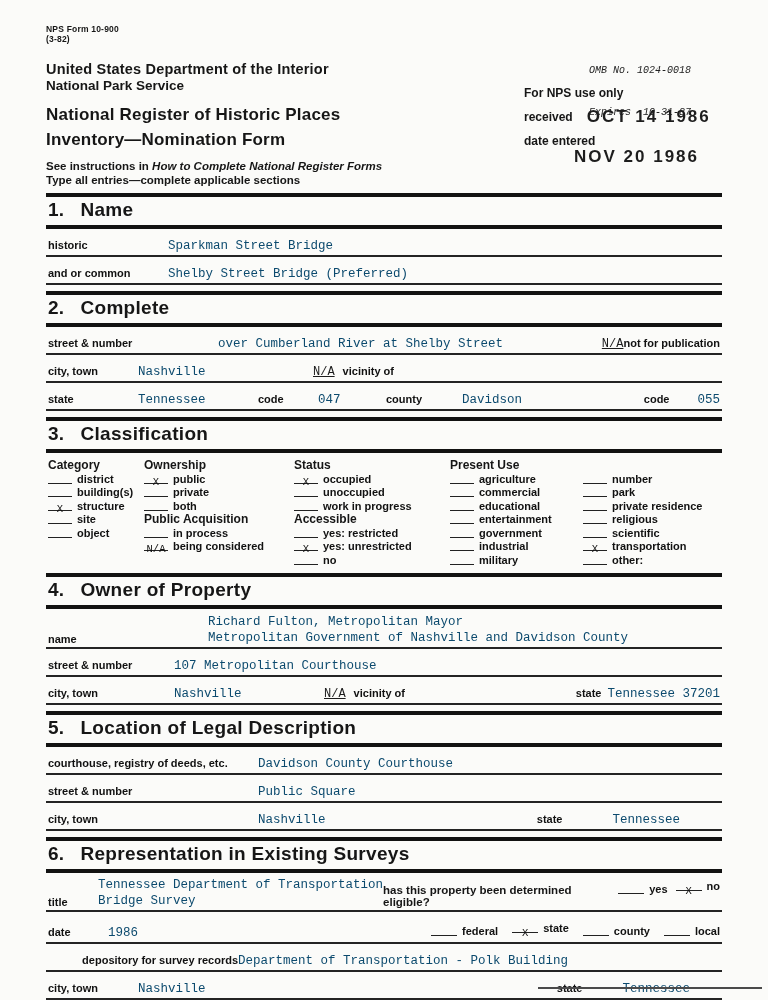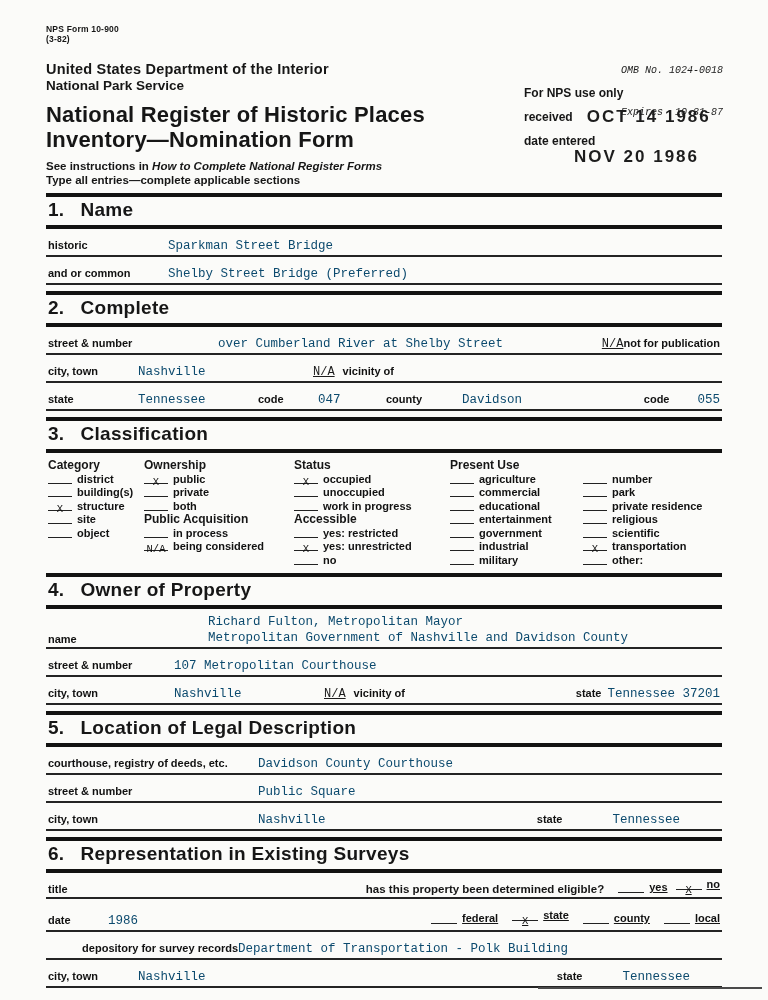--- a/index.html
+++ b/index.html
@@ -5,25 +5,25 @@
   * { margin:0; padding:0; box-sizing:border-box; }
   html,body { background:#e8e8e6; }
   .page {
     position:relative; width:768px; height:1000px; margin:0 auto;
     background:#fbfbf9; color:#161616; overflow:hidden;
     font-family:"Liberation Sans", sans-serif;
     padding:24px 46px 0 46px;
   }
   
   .form-no { font-size:8.5px; font-weight:bold; line-height:10px; letter-spacing:.2px; }
-  .omb { position:absolute; left:621px; top:36px; font-family:"Liberation Mono", monospace;
+  .omb { position:absolute; left:589px; top:36px; font-family:"Liberation Mono", monospace;
          font-style:italic; font-size:10px; line-height:14px; color:#222; white-space:pre; }
   .dept { margin-top:17px; font-size:14.5px; font-weight:bold; letter-spacing:.2px; }
   .agency { font-size:13.5px; font-weight:bold; margin-top:1px; }
-  .big-title { margin-top:9px; font-size:22px; font-weight:bold; line-height:25px; letter-spacing:.2px; width:500px; }
+  .big-title { margin-top:9px; font-size:17px; font-weight:bold; line-height:25px; letter-spacing:.2px; width:500px; }
   .instructions { margin-top:7px; font-size:11.5px; font-weight:bold; line-height:14px; width:500px; }
   .instructions i { font-style:italic; }
   .nps-box { position:absolute; left:524px; top:86px; width:200px; }
   .nps-head { font-size:12px; font-weight:bold; }
   .stamp-row { display:flex; align-items:center; margin-top:7px; }
   .stamp-label { font-size:12px; font-weight:bold; }
   .stamp { font-family:"Liberation Sans", sans-serif; font-weight:600; font-size:17px;
            letter-spacing:2px; color:#1d1d1d; white-space:nowrap; }
   .stamp.received { margin-left:14px; }
   .stamp.entered { margin-left:22px; margin-top:-2px; }
@@ -49,21 +49,21 @@
   .cg-col { flex:none; }
   .cg1{width:96px;} .cg2{width:150px;} .cg3{width:156px;} .cg4{width:133px;} .cg5{width:138px;}
   .cb-head { font-size:12px; font-weight:bold; line-height:13.5px; }
   .cb { display:flex; align-items:flex-start; line-height:13.5px; height:13.5px; }
   .cbl { display:inline-block; flex:none; width:24px; border-bottom:1.8px solid #222;
          margin-right:5px; text-align:center; height:11px; }
   .mk { font-family:"Liberation Mono", monospace; font-size:10.5px; line-height:10px; color:#111; }
   .lb { font-size:11px; font-weight:bold; white-space:nowrap; color:#111; }
   .spacer-line { height:13.5px; }
   
-  .cb-inline { display:flex; align-items:flex-end; margin-left:14px;text-decoration:underline; }
+  .cb-inline { display:flex; align-items:flex-start; margin-left:14px; }
   .cb-inline .cbl { width:26px; }
   .q { font-size:11.5px; font-weight:bold; }
   
   .bottom-rule { position:absolute; left:538px; top:987px; width:224px; height:2px; background:#4a4a4a; }
 </style>
 </head>
 <body>
 
 <div class="page">
 
@@ -340,21 +340,25 @@
       <span class="f-label" style="margin-right:50px;">state</span>
       <span class="f-value" style="margin-right:40px;">Tennessee</span>
     </span>
   </div>
 
   <div class="sec">
     <span class="num">6.</span>
     <span>Representation in Existing Surveys</span>
   </div>
   <div class="frow tall" style="padding-top:5px;">
-    <span class="f-label" style="width:34px;">title</span>
+    <span class="f-label" style="width:50px;">title</span>
+    <span class="f-value two-line">
+      <div class="l1">Tennessee Department of Transportation</div>
+      <div>Bridge Survey</div>
+    </span>
     <span class="right-group">
       <span class="q">has this property been determined eligible?</span>
       <span class="cb-inline">
           <span class="cbl"><span class="mk"></span></span>
           <span class="lb">yes</span>
         </span>
       <span class="cb-inline" style="margin-left:8px;">
           <span class="cbl"><span class="mk">X</span></span>
           <span class="lb">no</span>
         </span>

